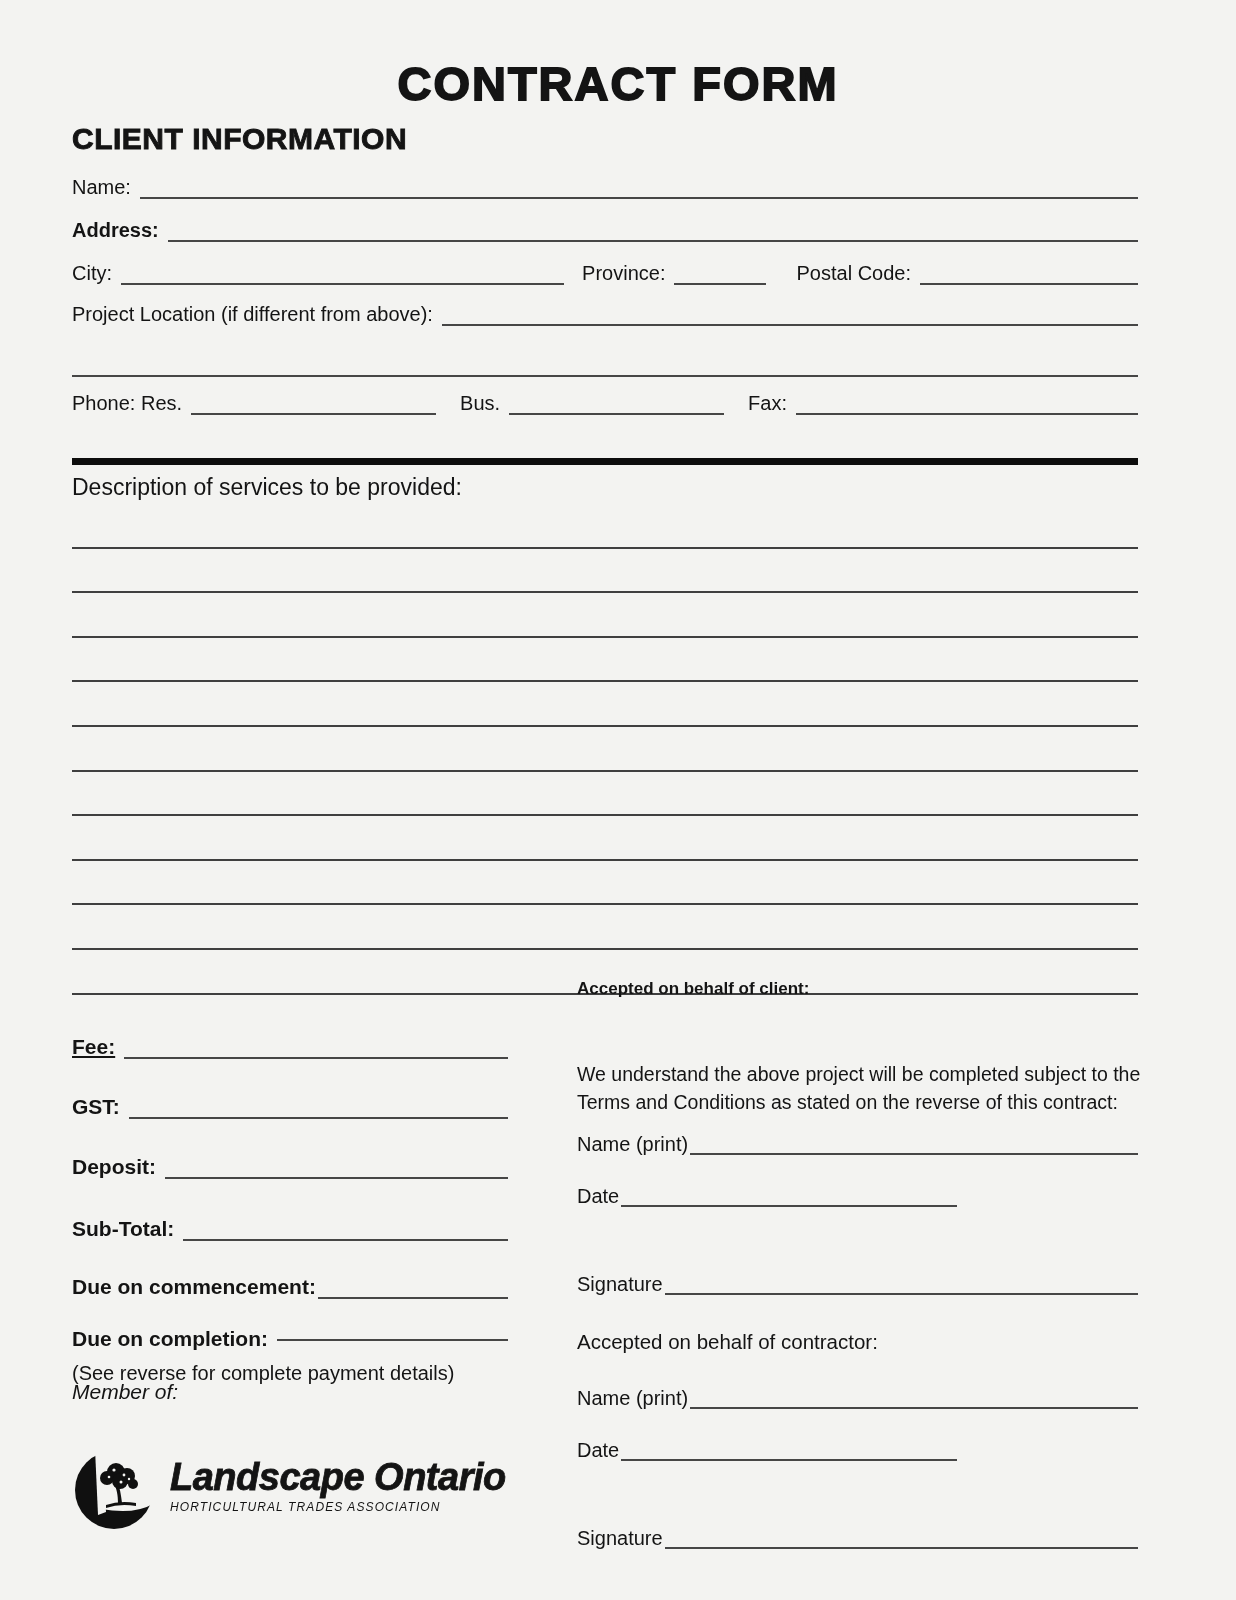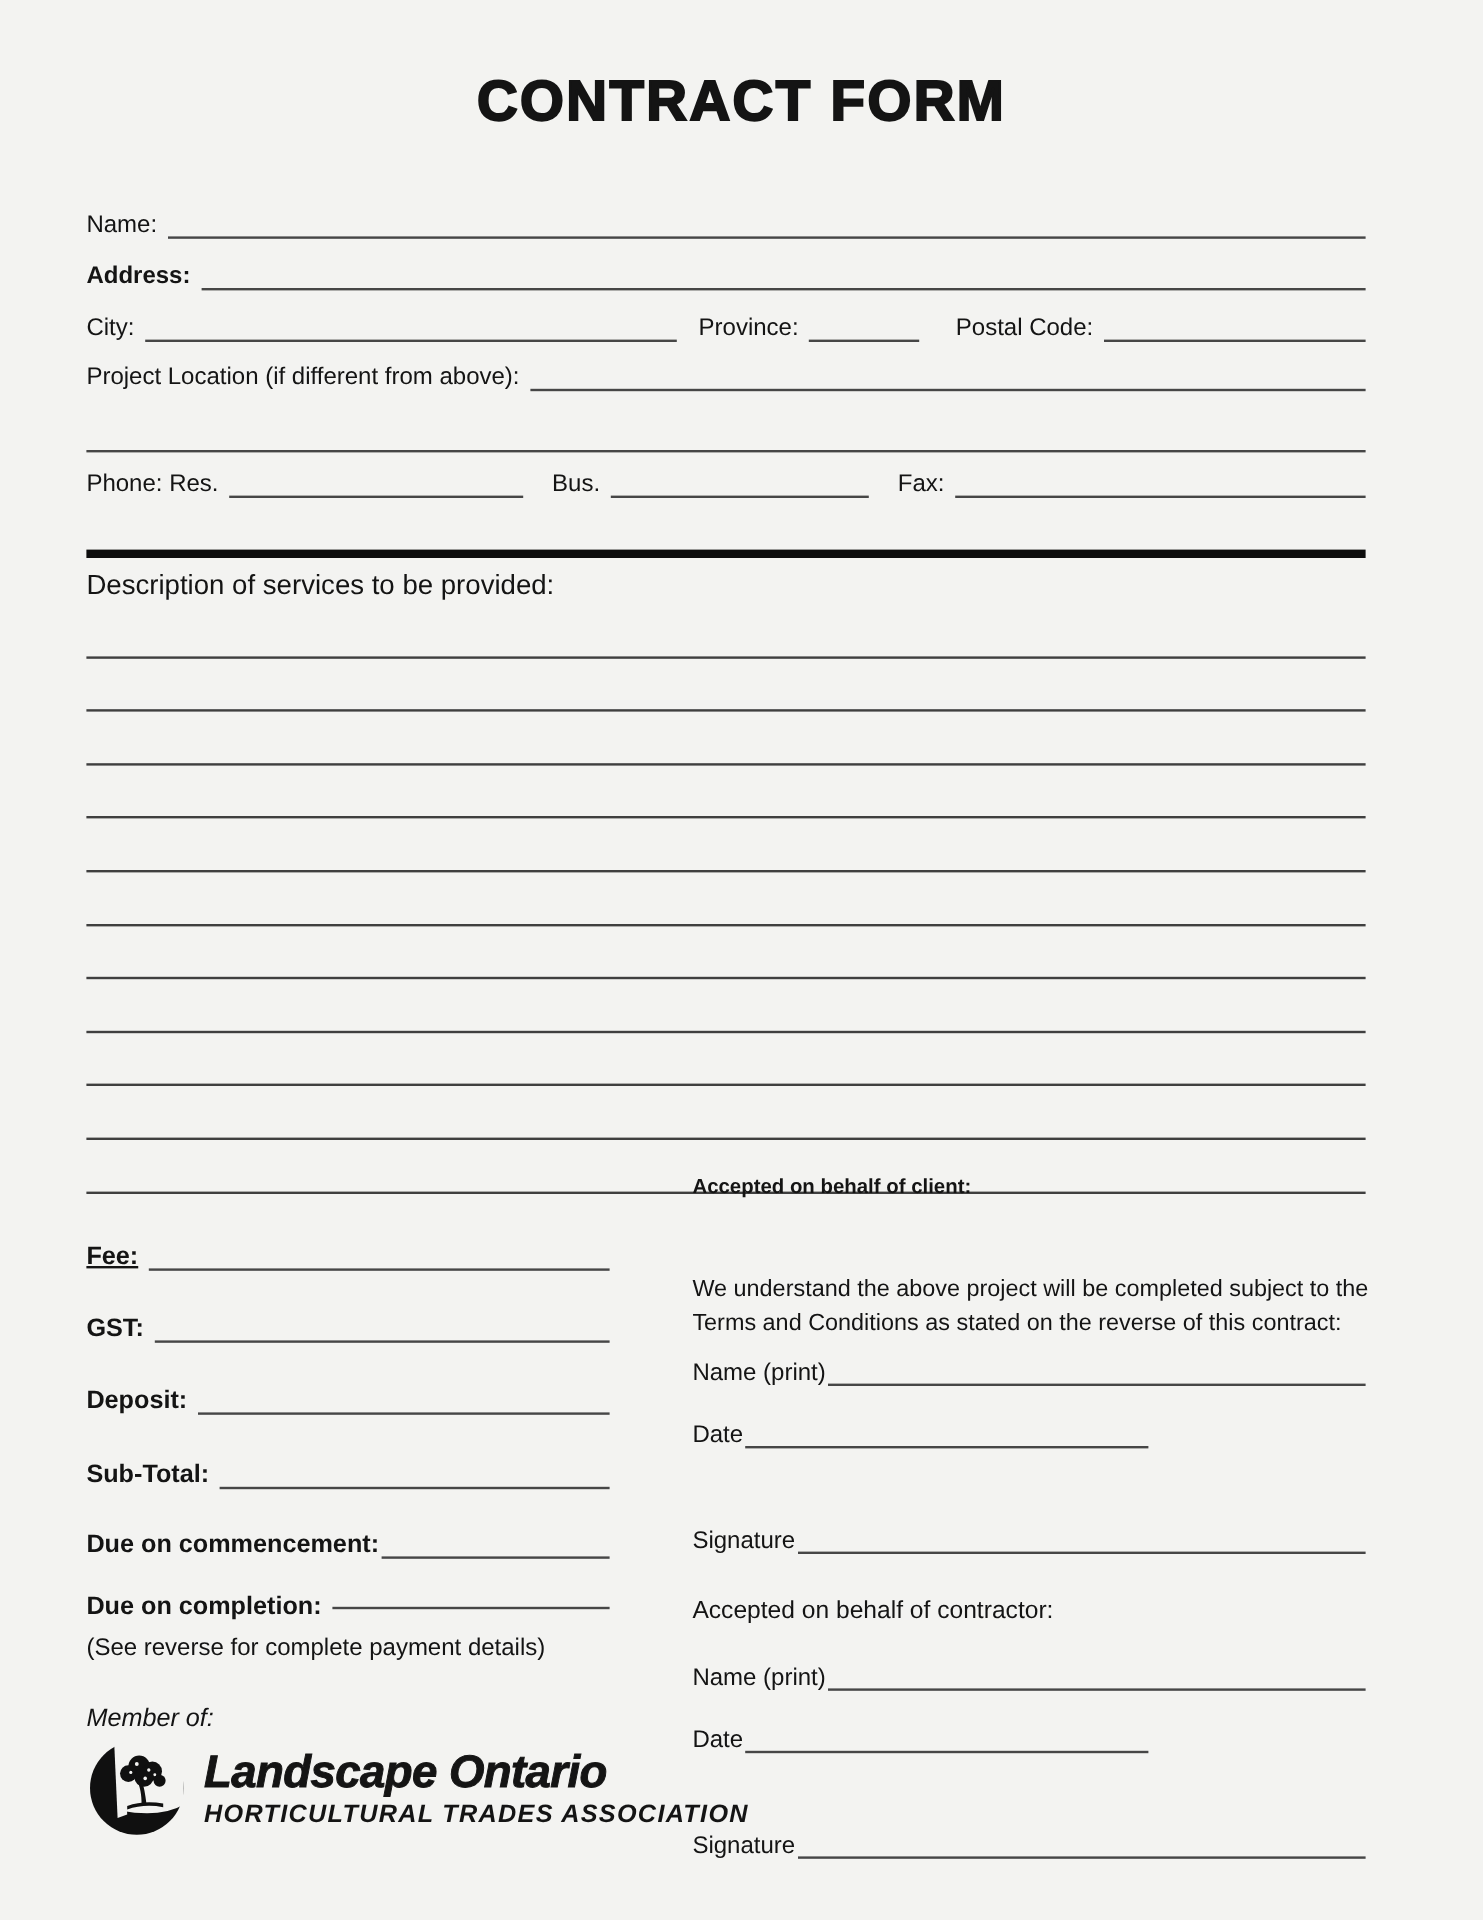--- a/index.html
+++ b/index.html
@@ -48,48 +48,49 @@
   .svc-lines{position:absolute;left:72px;top:504px;width:1066px;}
   .svc-line{height:42.6px;border-bottom:2px solid #3f3f3f;}
 
   
   .pay-row{position:absolute;left:72px;width:436px;height:30px;display:flex;align-items:flex-end;}
   .pay-row .lbl{font-size:21px;font-weight:bold;line-height:1;padding-bottom:5px;white-space:nowrap;}
   .row-fee{top:1032px;text-decoration:underline;} .row-gst{top:1092px;} .row-deposit{top:1152px;}
   .row-subtotal{top:1214px;} .row-commence{top:1272px;} .row-complete{top:1326px;align-items:center;}
   .pay-note{position:absolute;left:72px;top:1362px;font-size:20px;}
 
-  .member-of{position:absolute;left:72px;top:1420px;font-size:21px;font-style:italic;text-align:center;}
+  .member-of{position:absolute;left:72px;top:1380px;font-size:21px;font-style:italic;text-align:center;}
   .logo-wrap{position:absolute;left:72px;top:1448px;display:flex;align-items:flex-start;}
   .logo-text{margin-left:14px;padding-top:10px;}
   .org-name{
     font-size:38px;font-weight:bold;font-style:italic;
     letter-spacing:-.5px;-webkit-text-stroke:.8px currentColor;line-height:1;
   }
   .org-subtitle{
-    font-size:21px;font-style:italic;font-weight:bold;
+    font-size:12px;font-style:italic;font-weight:normal;
     letter-spacing:1.1px;margin-top:5px;line-height:1;
   }
 
   
   .accept-heading{position:absolute;left:577px;top:979px;font-size:17px;font-weight:bold;}
   .accept-statement{position:absolute;left:577px;top:1060px;width:575px;font-size:19.5px;line-height:28px;}
   .acc-row{position:absolute;left:577px;width:561px;height:30px;display:flex;align-items:flex-end;}
   .acc-row .lbl{font-size:20px;line-height:1;padding-bottom:4px;white-space:nowrap;}
   .row-acc-name1{top:1128px;} .row-acc-date1{top:1180px;} .row-acc-sig1{top:1268px;}
   .contractor-heading{position:absolute;left:577px;top:1330px;font-size:20.5px;}
   .row-acc-name2{top:1382px;} .row-acc-date2{top:1434px;} .row-acc-sig2{top:1522px;}
   .w336{flex:0 0 336px;}
 </style>
 </head>
 <body style="--page-bg: #f3f3f1; --ink: #141414; --line: #464646;">
 
 <div class="page">
 
   <div class="doc-title">CONTRACT FORM</div>
+  <div class="section-heading">CLIENT INFORMATION</div>
 
   <div class="frow row-name">
     <span class="lbl">Name:</span>
     <div class="fline"></div>
   </div>
 
   <div class="frow row-address">
     <span class="lbl">Address:</span>
     <div class="fline"></div>
   </div>

